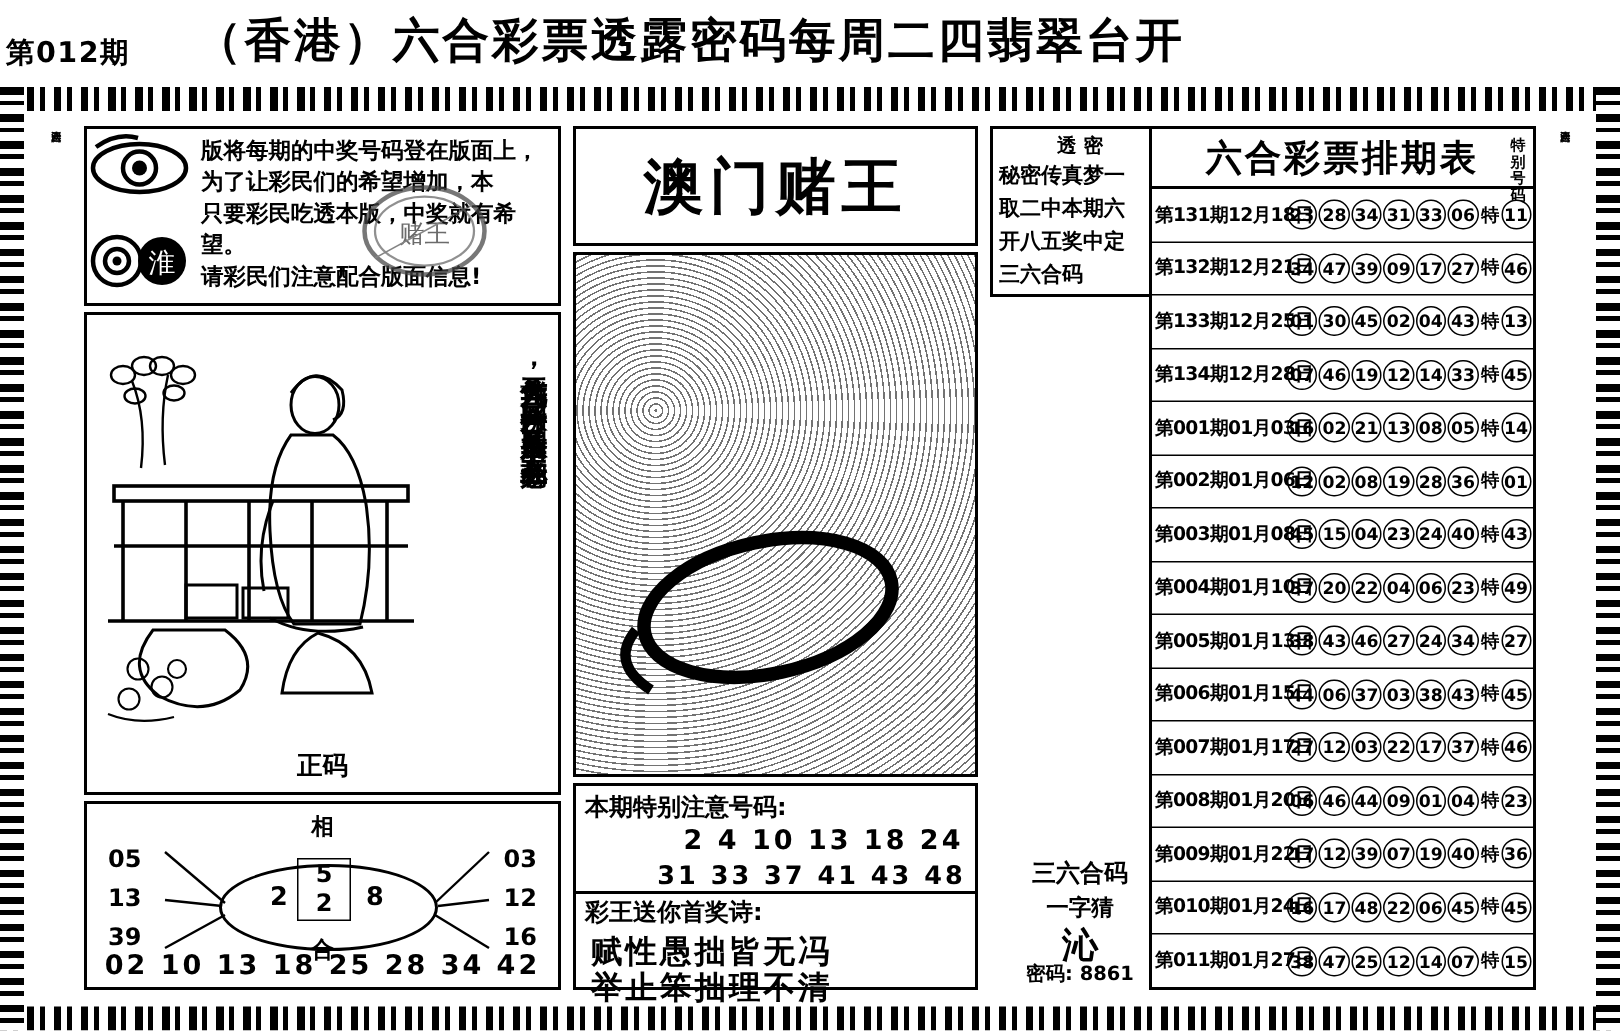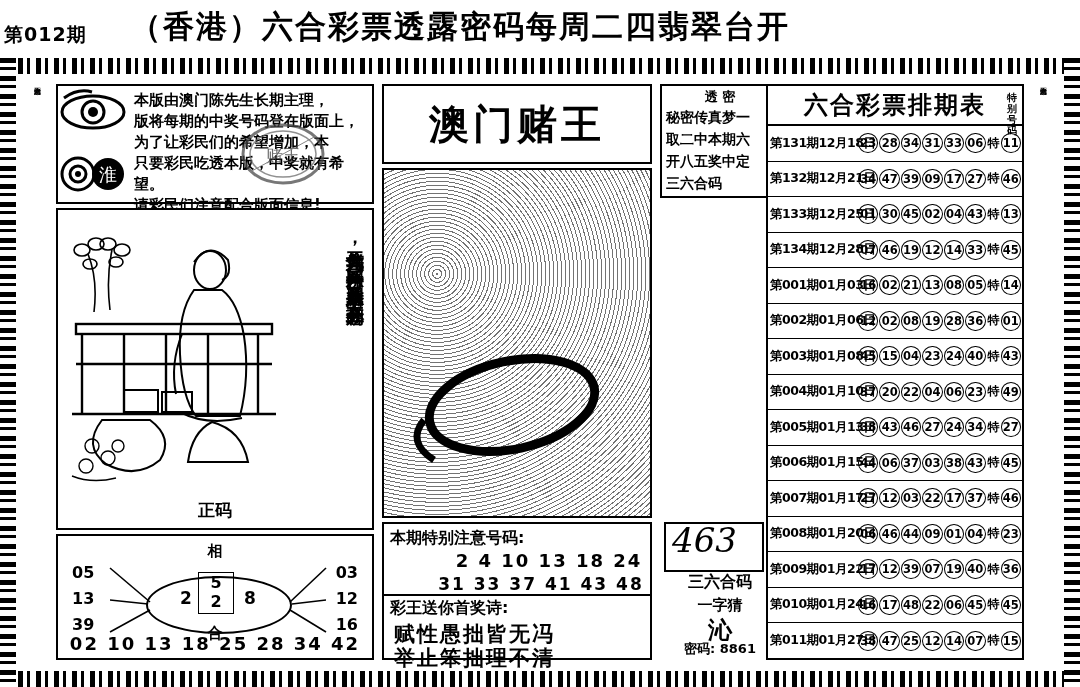--- a/index.html
+++ b/index.html
@@ -114,21 +114,20 @@
         </svg>
         <svg width="70" height="54" viewBox="0 0 70 54" style="margin-top:2px">
           <circle cx="20" cy="26" r="16" fill="none" stroke="#000" stroke-width="3"></circle>
           <circle cx="20" cy="26" r="8" fill="none" stroke="#000" stroke-width="3"></circle>
           <circle cx="20" cy="26" r="3" fill="#000"></circle>
           <circle cx="50" cy="26" r="16" fill="#000"></circle>
           <text x="50" y="33" font-size="18" fill="#fff" text-anchor="middle" font-family="DejaVu Sans">淮</text>
         </svg>
       </div>
       <div class="notice-text" id="noticeText">
-          <div>本版由澳门陈先生长期主理，</div>
           <div>版将每期的中奖号码登在版面上，</div>
           <div>为了让彩民们的希望增加，本</div>
           <div>只要彩民吃透本版，中奖就有希望。</div>
           <div>请彩民们注意配合版面信息!</div>
         </div>
       <div class="stamp">
         <svg width="86" height="64" viewBox="0 0 86 64">
           <ellipse cx="43" cy="32" rx="40" ry="29" fill="none" stroke="#444" stroke-width="3"></ellipse>
           <ellipse cx="43" cy="32" rx="33" ry="23" fill="none" stroke="#666" stroke-width="1.5"></ellipse>
           <text x="43" y="39" font-size="17" fill="#333" text-anchor="middle" font-family="DejaVu Sans">赌王</text>
@@ -254,23 +253,20 @@
       <div style="position:absolute;left:0;top:2px;width:100%;text-align:center;font-size:13px;font-weight:bold;">透  密</div>
       <div style="position:absolute;left:4px;top:20px;width:112px;font-size:14px;line-height:22px;font-weight:bold;" id="secretText">
           <div>秘密传真梦一</div>
           <div>取二中本期六</div>
           <div>开八五奖中定</div>
           <div>三六合码</div>
         </div>
     </div>
 
     <div class="cell box-hand" style="border-top:none;border-left:none;border-right:none;border-bottom:none;">
-      <div style="position:absolute;left:4px;top:0px;width:96px;height:46px;border:2px solid #000;">
-        <div style="position:absolute;left:6px;top:-4px;font-size:34px;font-family:'DejaVu Serif',serif;font-style:italic;">463</div>
-      </div>
       <div style="position:absolute;left:0;top:50px;width:100%;text-align:center;font-size:16px;font-weight:bold;">三六合码</div>
       <div style="position:absolute;left:0;top:74px;width:100%;text-align:center;font-size:15px;font-weight:bold;">一字猜</div>
       <div style="position:absolute;left:0;top:92px;width:100%;text-align:center;font-size:24px;font-weight:bold;">沁</div>
       <div style="position:absolute;left:0;bottom:2px;width:100%;text-align:center;font-size:13px;font-weight:bold;">密码: 8861</div>
     </div>
 
     <div class="cell box-table">
       <div class="ttitle">
         <span>六合彩票排期表</span>
         <span class="side" id="sideNote">

